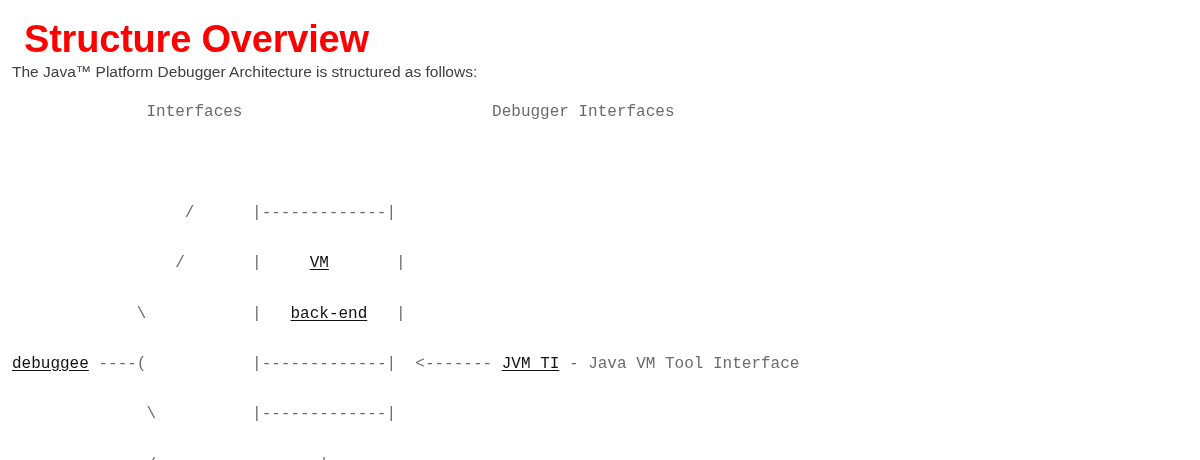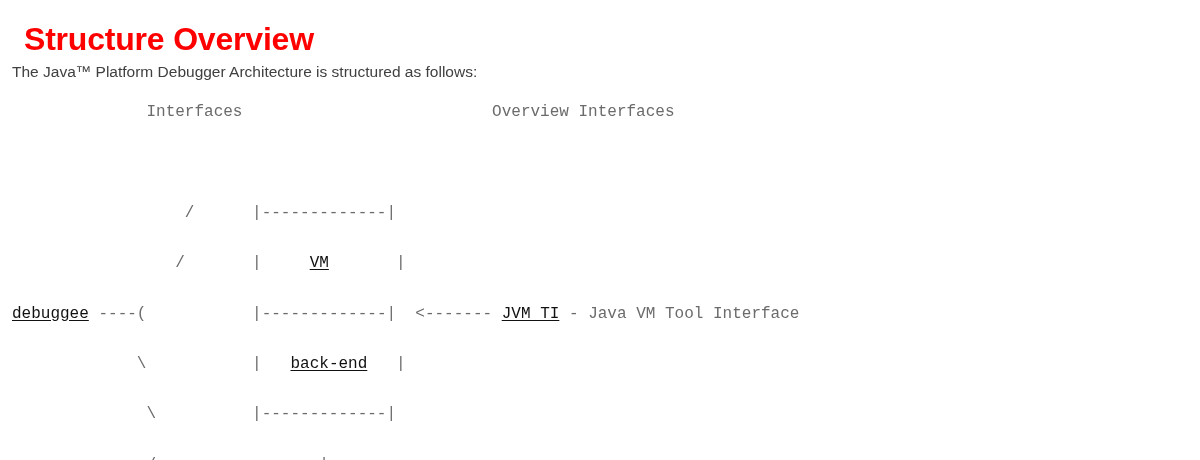--- a/index.html
+++ b/index.html
@@ -22,21 +22,21 @@
     height: 460px;
   }
 
   
   .page-title {
     position: absolute;
     left: 24px;
     top: 22px;
     margin: 0;
     font-family: "Liberation Sans", sans-serif;
-    font-size: 32px;
+    font-size: 38px;
     font-weight: bold;
     line-height: 34px;
     letter-spacing: -0.2px;
     color: #ff0000;
     white-space: pre;
   }
   .page-subtitle {
     position: absolute;
     left: 12px;
     top: 62px;
@@ -85,26 +85,26 @@
 </style>
 </head>
 <body>
 
 <div class="page">
 
   <h1 class="page-title">Structure Overview</h1>
 
   <p class="page-subtitle">The Java™ Platform Debugger Architecture is structured as follows:</p>
 
-  <pre class="ascii-diagram"><span class="row">              <span class="hdr">Interfaces</span>                          <span class="hdr">Overview Interfaces</span></span>
+  <pre class="ascii-diagram"><span class="row">              <span class="hdr">Interfaces</span>                          <span class="hdr">Debugger Interfaces</span></span>
 <span class="row"> </span>
 <span class="row">                  <span class="wire">/</span>      <span class="wire">|-------------|</span></span>
 <span class="row">                 <span class="wire">/</span>       <span class="wire">|</span>     <a class="lnk" href="#">VM</a>       <span class="wire">|</span></span>
+<span class="row">             <span class="wire">\</span>           <span class="wire">|</span>   <a class="lnk" href="#">back-end</a>   <span class="wire">|</span></span>
 <span class="row"><a class="lnk" href="#">debuggee</a> <span class="wire">----(</span>           <span class="wire">|-------------|</span>  <span class="wire">&lt;-------</span> <a class="lnk" href="#">JVM TI</a> <span class="lbl">-</span> <span class="lbl">Java VM Tool Interface</span></span>
-<span class="row">             <span class="wire">\</span>           <span class="wire">|</span>   <a class="lnk" href="#">back-end</a>   <span class="wire">|</span></span>
 <span class="row">              <span class="wire">\</span>          <span class="wire">|-------------|</span></span>
 <span class="row">              <span class="wire">/</span>                 <span class="wire">|</span></span>
 
 
 
 
 
 
 
 </pre>

